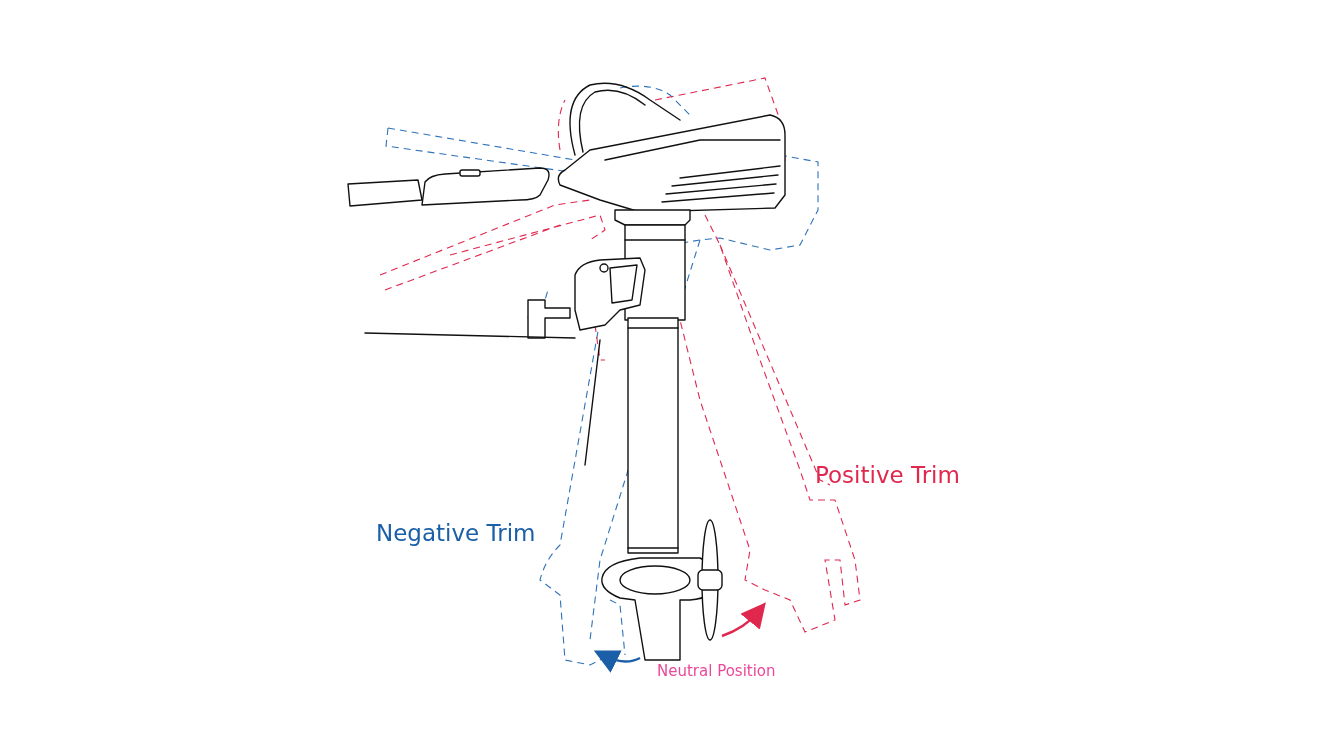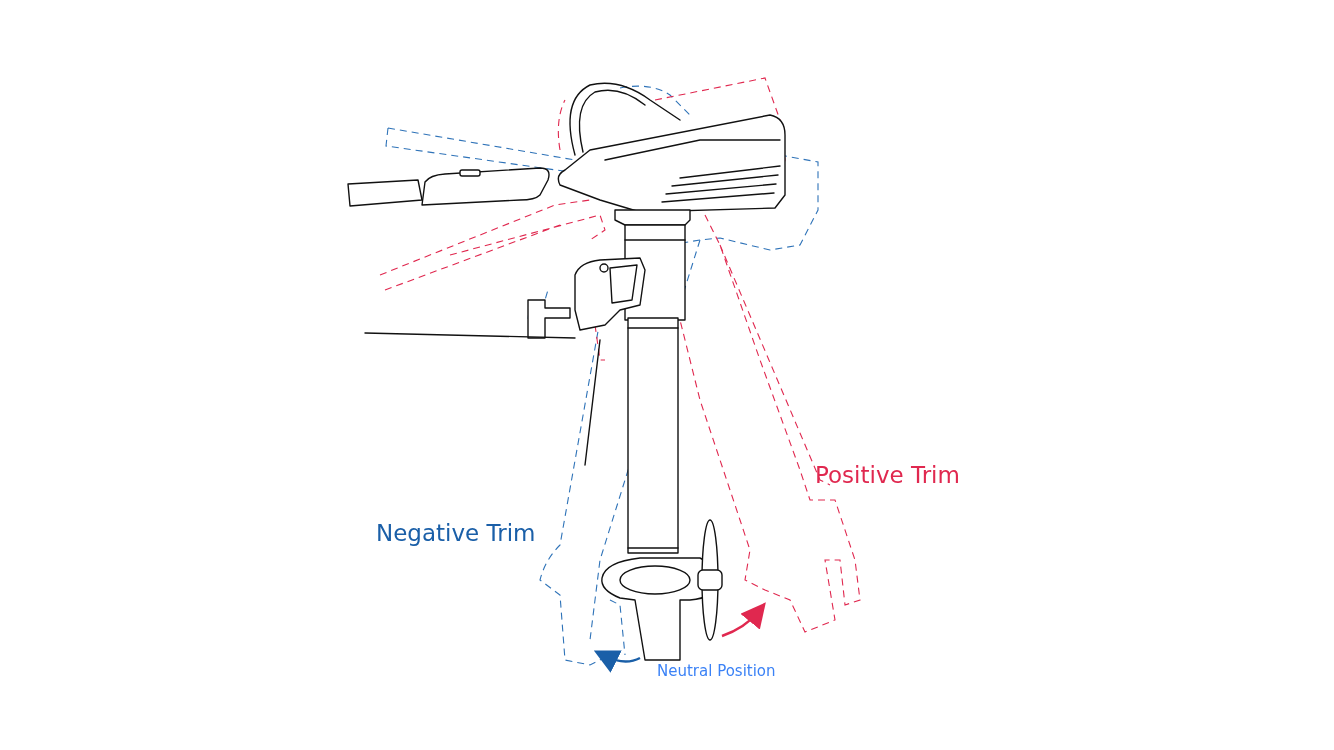--- a/index.html
+++ b/index.html
@@ -1,21 +1,21 @@
 <!DOCTYPE html>
 <html><head>
 <meta charset="utf-8">
 <style>
   html, body { margin:0; padding:0; background:#ffffff; }
   body { width:1334px; height:750px; position:relative; overflow:hidden; font-family:"Liberation Sans", sans-serif; }
   #stage { position:absolute; left:0; top:0; width:1334px; height:750px; }
   .label { position:absolute; white-space:nowrap; font-family:"DejaVu Sans", sans-serif; }
   #lbl-neg { left:376px; top:520px; font-size:23px; color:#1a5fa8; }
   #lbl-pos { left:815px; top:450px; font-size:23px; color:#e0284f;margin-top:12px; }
-  #lbl-neu { left:657px; top:662px; font-size:15px; color:#3b82f6;text-align:center; }
+  #lbl-neu { left:657px; top:662px; font-size:15px; color:#ec4899;text-align:center; }
   svg .solid { fill:none; stroke:#111; stroke-width:1.4; stroke-linejoin:round; stroke-linecap:round; }
   svg .fillw { fill:#fff; stroke:#111; stroke-width:1.4; stroke-linejoin:round; }
   svg .neg { fill:none; stroke:#2f73b8; stroke-width:1.1; stroke-dasharray:7 5; }
   svg .pos { fill:none; stroke:#e0284f; stroke-width:1.1; stroke-dasharray:7 5; }
 </style>
 </head>
 <body>
 
 <div id="stage">
 <svg width="1334" height="750" viewBox="0 0 1334 750">

